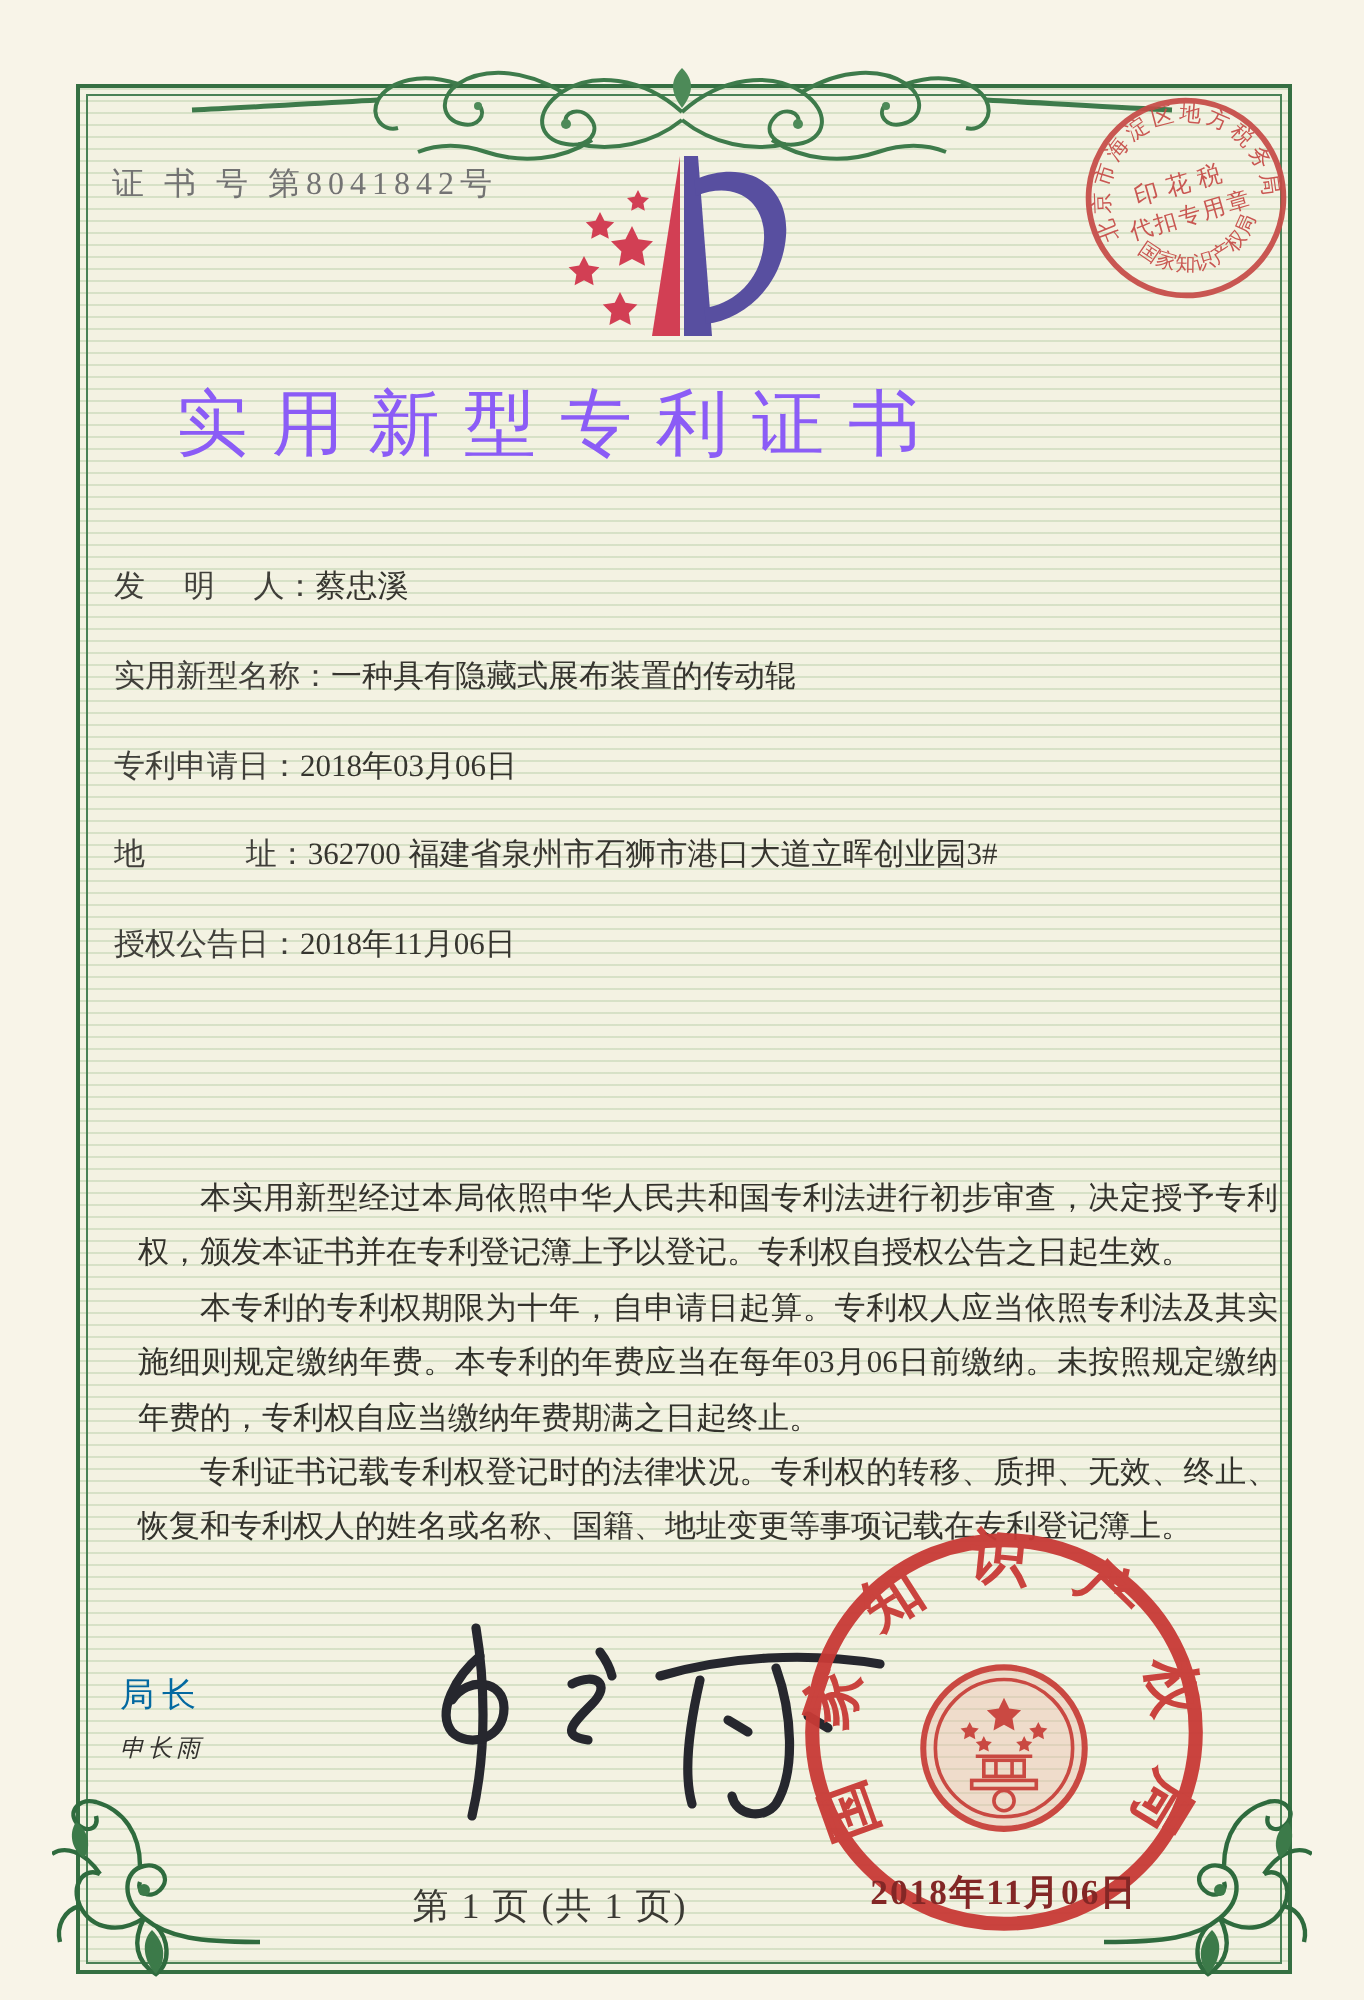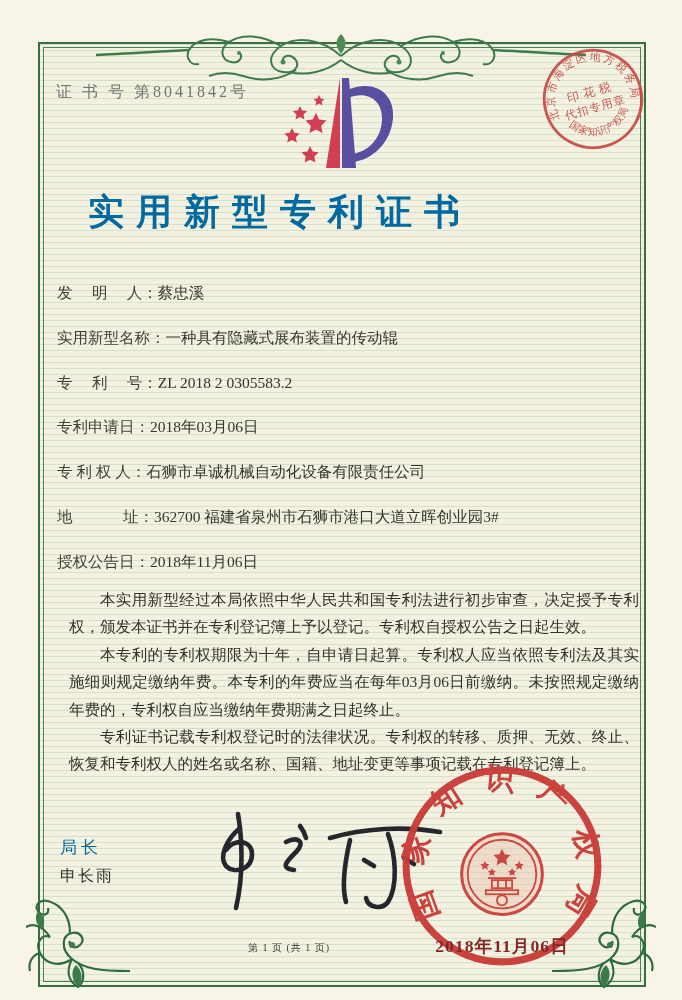--- a/index.html
+++ b/index.html
@@ -25,34 +25,34 @@
   .corner{position:absolute;width:104px;height:96px;}
   .corner.left{left:26px;top:893px;transform:scaleX(-1);}
   .corner.right{left:552px;top:893px;}
   .cert-number{
     position:absolute;left:56px;top:82px;font-size:16px;letter-spacing:3px;color:#737373;
   }
   .logo{position:absolute;left:263px;top:66px;width:154px;height:120px;}
   .seal-tax{position:absolute;left:530px;top:36px;width:126px;height:126px;opacity:.92;}
   .title{
     position:absolute;left:0;top:188px;width:560px;text-align:center;
-    font-size:36px;font-weight:bold;letter-spacing:12px;color:#0369a1;
+    font-size:36px;font-weight:normal;letter-spacing:12px;color:#8b5cf6;
   }
   .fields{position:absolute;left:57px;top:283px;width:570px;font-size:15.5px;}
   .field-row{height:44.8px;position:relative;white-space:nowrap;}
   .field-label{color:#403f3a;}
   .field-value{color:#36352f;}
   .grant-no{position:absolute;left:332px;top:0;}
   .paragraphs{position:absolute;left:57px;top:586px;width:570px;font-size:15.5px;line-height:27.4px;text-align:justify;color:#33322c;margin-left:12px;}
   .paragraphs p{margin:0;text-indent:2em;}
   .signoff-title{position:absolute;left:60px;top:836px;font-size:17px;letter-spacing:4px;color:#0369a1;}
-  .signoff-name{position:absolute;left:60px;top:866px;font-size:16px;letter-spacing:2px;color:#33322e;}
+  .signoff-name{position:absolute;left:60px;top:866px;font-size:12px;letter-spacing:2px;color:#33322e;font-style:italic;}
   .signature{position:absolute;left:182px;top:808px;width:286px;height:104px;}
   .seal-main{position:absolute;left:394px;top:758px;width:216px;height:216px;opacity:.95;}
-  .footer{position:absolute;left:0;top:941px;width:550px;text-align:center;font-size:10px;color:#3b3a34;letter-spacing:1px;padding-left:14px;}
+  .footer{position:absolute;left:0;top:941px;width:550px;text-align:center;font-size:18px;color:#3b3a34;letter-spacing:1px;}
   svg text{font-family:"Liberation Serif","DejaVu Serif",serif;}
 </style>
 </head>
 <body>
 
 <div class="frame">
   <div class="frame-inner"></div>
 </div>
 
 <svg class="ornament-top" viewBox="0 0 500 58">
@@ -150,27 +150,21 @@
 <div class="title">实用新型专利证书</div>
 
 <div class="fields">
   <div class="field-row">
     <span class="field-label">发　 明　 人：</span><span class="field-value">蔡忠溪</span>
   </div>
   <div class="field-row">
     <span class="field-label">实用新型名称：</span><span class="field-value">一种具有隐藏式展布装置的传动辊</span>
   </div>
   <div class="field-row">
-    <span class="field-label">专　 利　 号：</span><span class="field-value">ZL 2018 2 0305583.2</span>
-  </div>
-  <div class="field-row">
     <span class="field-label">专利申请日：</span><span class="field-value">2018年03月06日</span>
-  </div>
-  <div class="field-row">
-    <span class="field-label">专 利 权 人：</span><span class="field-value">石狮市卓诚机械自动化设备有限责任公司</span>
   </div>
   <div class="field-row">
     <span class="field-label">地　　　 址：</span><span class="field-value">362700 福建省泉州市石狮市港口大道立晖创业园3#</span>
   </div>
   <div class="field-row">
     <span class="field-label">授权公告日：</span><span class="field-value">2018年11月06日</span>
   </div>
 </div>
 
 <div class="paragraphs">

